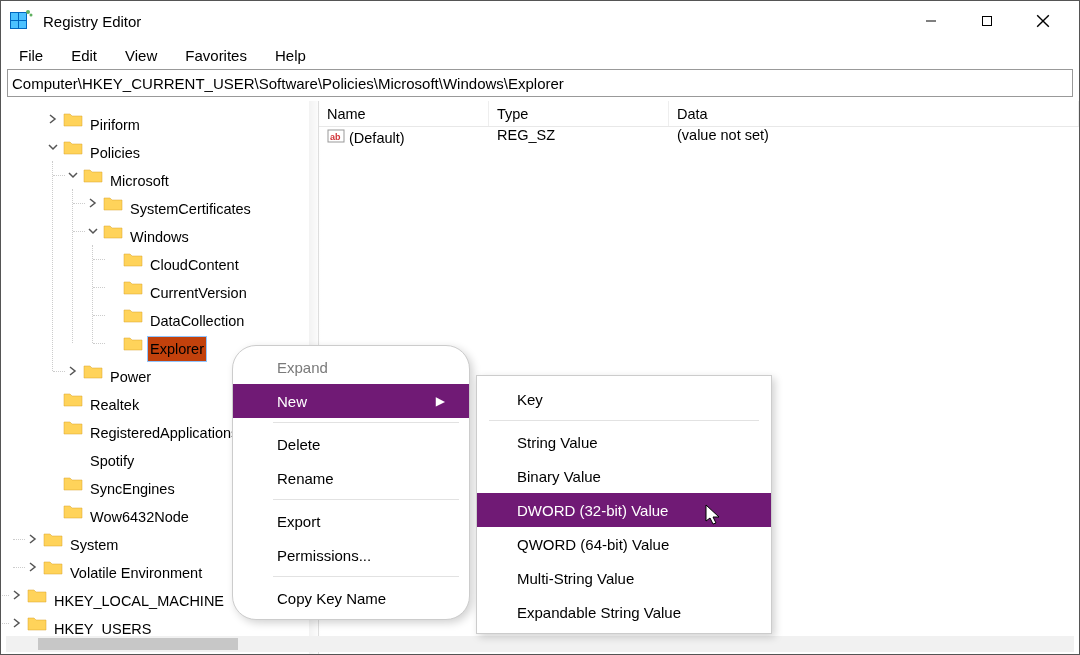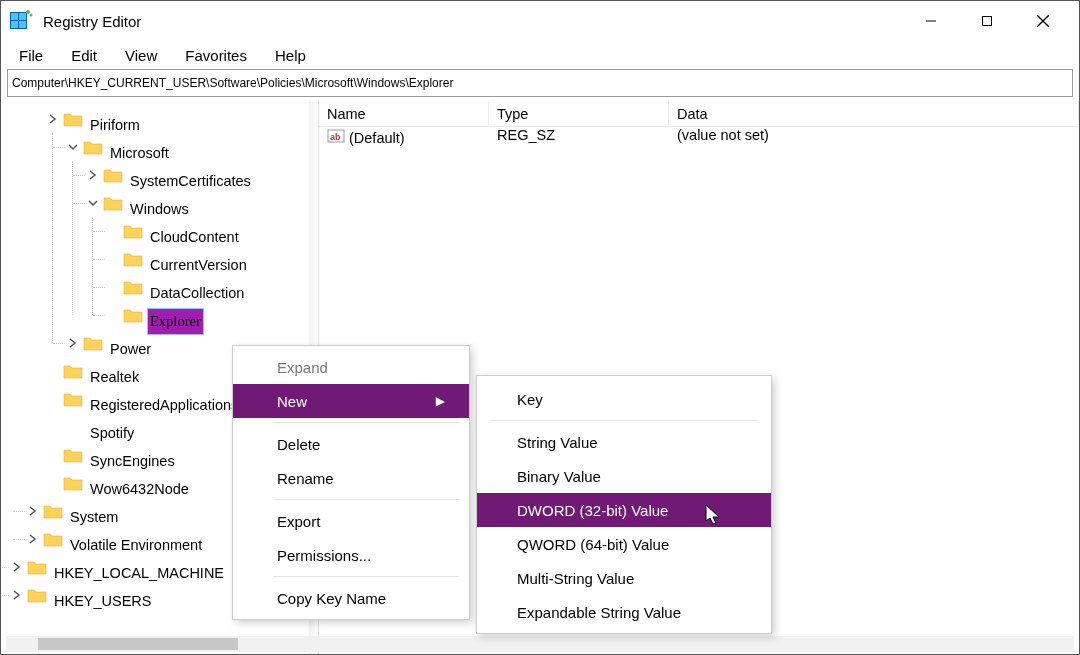--- a/index.html
+++ b/index.html
@@ -11,31 +11,31 @@
     .titlebar-icon { width: 24px; height: 24px; margin-right: 10px; display: inline-flex; align-items: center; justify-content: center; position: relative; }
     .titlebar-title { font-size: 15px; color: #000; flex: 1; }
     .titlebar-controls { display: flex; margin-left: auto; }
     .titlebar-btn { width: 56px; height: 36px; display: flex; align-items: center; justify-content: center; font-size: 14px; color: #000; }
 
     
     .menubar { height: 28px; display: flex; align-items: center; padding: 0 8px; gap: 8px; }
     .menubar-item { padding: 2px 10px; font-size: 15px; color: #000; }
 
     
-    .addressbar { height: 28px; border: 1px solid #999; margin: 0 6px 4px 6px; display: flex; align-items: center; padding: 0 4px; font-size: 12px; color: #000; }
+    .addressbar { height: 28px; border: 1px solid #999; margin: 0 6px 4px 6px; display: flex; align-items: center; padding: 0 4px; font-size: 15px; color: #000; }
 
     
     .content { flex: 1; display: flex; overflow: hidden; position: relative; }
     .tree-pane { width: 318px; border-right: 1px solid #e0e0e0; overflow: hidden; padding-top: 4px; padding-left: 8px; }
     .splitter-shadow { position:absolute; left:308px; top:0; width:12px; height:100%; background:linear-gradient(to right, rgba(0,0,0,0.05), rgba(0,0,0,0)); pointer-events:none; }
     .list-pane { flex: 1; display: flex; flex-direction: column; }
 
     
     .tree-node { display: flex; align-items: center; height: 28px; font-size: 14.5px; color: #000; white-space: nowrap; }
-    .tree-node.selected .tree-label { background: #a21caf; border:1px solid #8fc5ff; padding:4px 2px;font-family:Liberation Serif, serif; }
+    .tree-node.selected .tree-label { background: #c2410c; border:1px solid #8fc5ff; padding:4px 2px; }
     .tree-toggle { width: 16px; display:inline-flex; justify-content:center; color:#333; font-size:11px; margin-right:2px; }
     .tree-toggle.empty { visibility:hidden; }
     .tree-icon { width: 20px; display:inline-flex; justify-content:center; margin-right:4px; }
     .tree-label { padding:1px 3px;margin-top:12px; }
     .tree-children { padding-left: 20px; position:relative; }
     .tree-children::before { content:""; position:absolute; left:7px; top:0; bottom:14px; border-left:1px dotted #ccc; }
     .tree-node::before { content:""; display:inline-block; width:12px; border-top:1px dotted #ccc; margin-left:-12px; margin-right:0; vertical-align:middle; }
     .tree-root > .tree-node::before { display:none; }
 
     
@@ -43,21 +43,21 @@
     .list-col { font-size:14.5px; padding-left:8px; border-right:1px solid #eee; height:100%; display:flex; align-items:center; color:#000;}
     .col-name { width:170px; }
     .col-type { width:180px; }
     .col-data { flex:1; }
 
     .list-row { display:flex; height:28px; align-items:flex-start; }
     .list-cell { font-size:14.5px; padding-left:8px; display:flex; align-items:center; gap:4px; }
 
     
     .context-menu { position:absolute; background:#fff; border:1px solid #ccc; box-shadow:3px 3px 8px rgba(0,0,0,0.18); padding:4px 0; z-index:100; }
-    .cm1 { left:232px; top:345px; width:238px; }
+    .cm1 { left:232px; top:345px; width:238px;border-radius:24px; }
     .cm2 { left:476px; top:375px; width:296px; padding-top:6px; }
     .menu-item { height:34px; display:flex; align-items:center; padding:0 24px 0 44px; font-size:15px; color:#000; position:relative; }
     .menu-item.disabled { color:#7a7a7a; }
     .menu-item.highlight { background:#701a75; color:#fff; }
     .menu-item .arrow { margin-left:auto; font-size:12px; }
     .menu-sep { height:1px; background:#e2e2e2; margin:4px 10px 4px 40px; }
     .cm2 .menu-item { padding:0 24px 0 40px; }
     .cm2 .menu-sep { margin:4px 12px; }
 
     
@@ -134,20 +134,33 @@
               </svg>
           </span>
           <span class="tree-icon">
               <svg class="folder-svg" viewBox="0 0 20 16">
                 <path d="M1 3 h6 l2 2 h10 v10 h-18 z" fill="#ffd35a" stroke="#d8a12a" stroke-width="0.5"></path>
               </svg>
             </span>
           <span class="tree-label">Piriform</span>
         </div>
 
+        <div class="tree-node">
+          <span class="tree-toggle">
+            <svg width="10" height="10" viewBox="0 0 10 10">
+                <path d="M1 3 L5 7 L9 3" fill="none" stroke="#555" stroke-width="1.5"></path>
+              </svg>
+          </span>
+          <span class="tree-icon">
+              <svg class="folder-svg" viewBox="0 0 20 16">
+                <path d="M1 3 h6 l2 2 h10 v10 h-18 z" fill="#ffd35a" stroke="#d8a12a" stroke-width="0.5"></path>
+              </svg>
+            </span>
+          <span class="tree-label">Policies</span>
+        </div>
 
         <div class="tree-children">
           <div class="tree-node">
             <span class="tree-toggle">
                 <svg width="10" height="10" viewBox="0 0 10 10">
                   <path d="M1 3 L5 7 L9 3" fill="none" stroke="#555" stroke-width="1.5"></path>
                 </svg>
               </span>
             <span class="tree-icon">
                 <svg class="folder-svg" viewBox="0 0 20 16">

